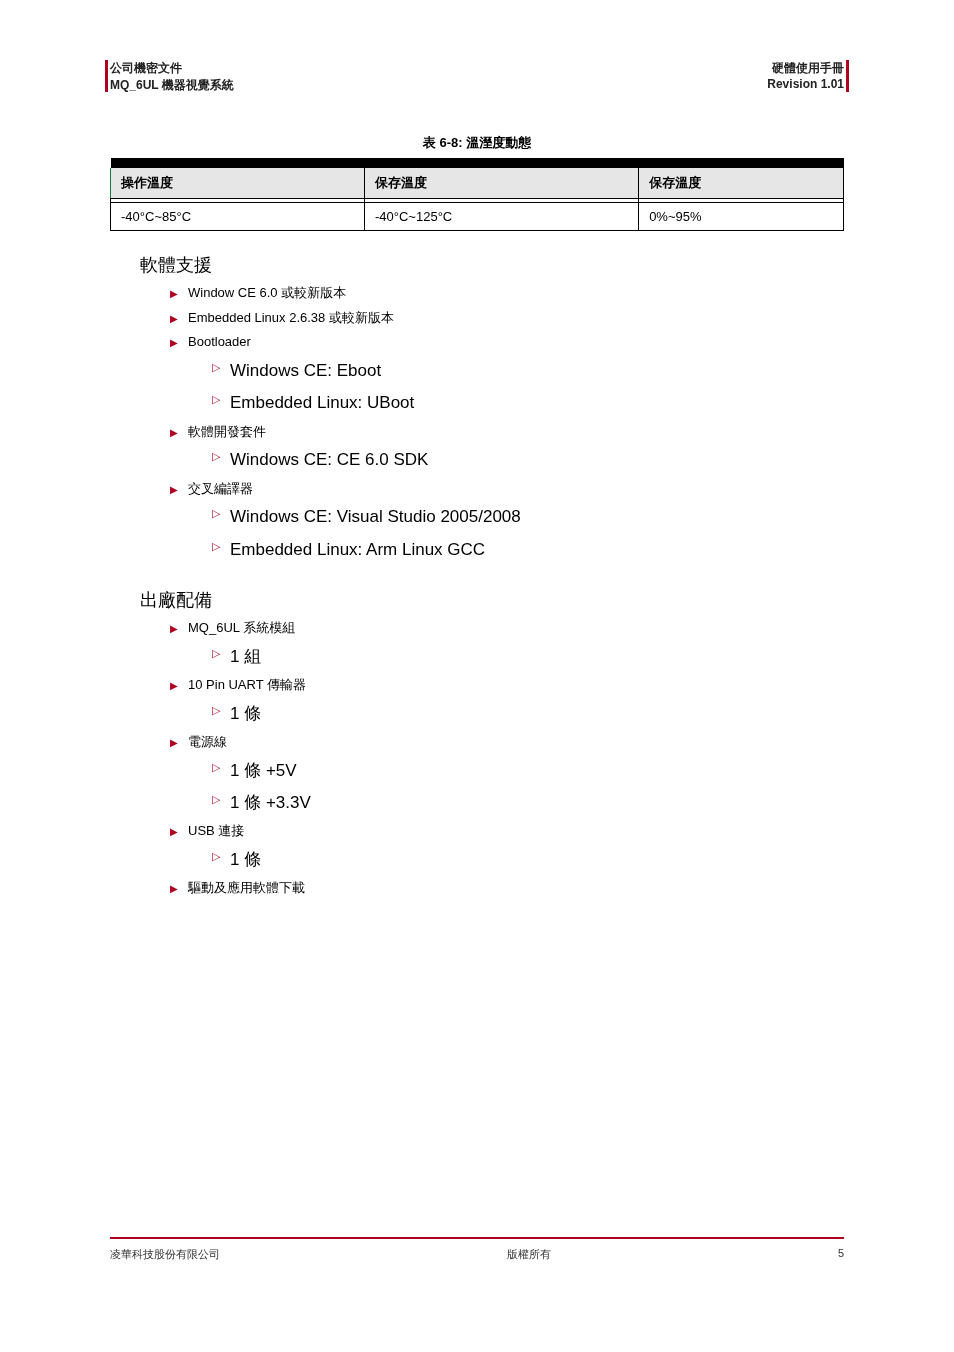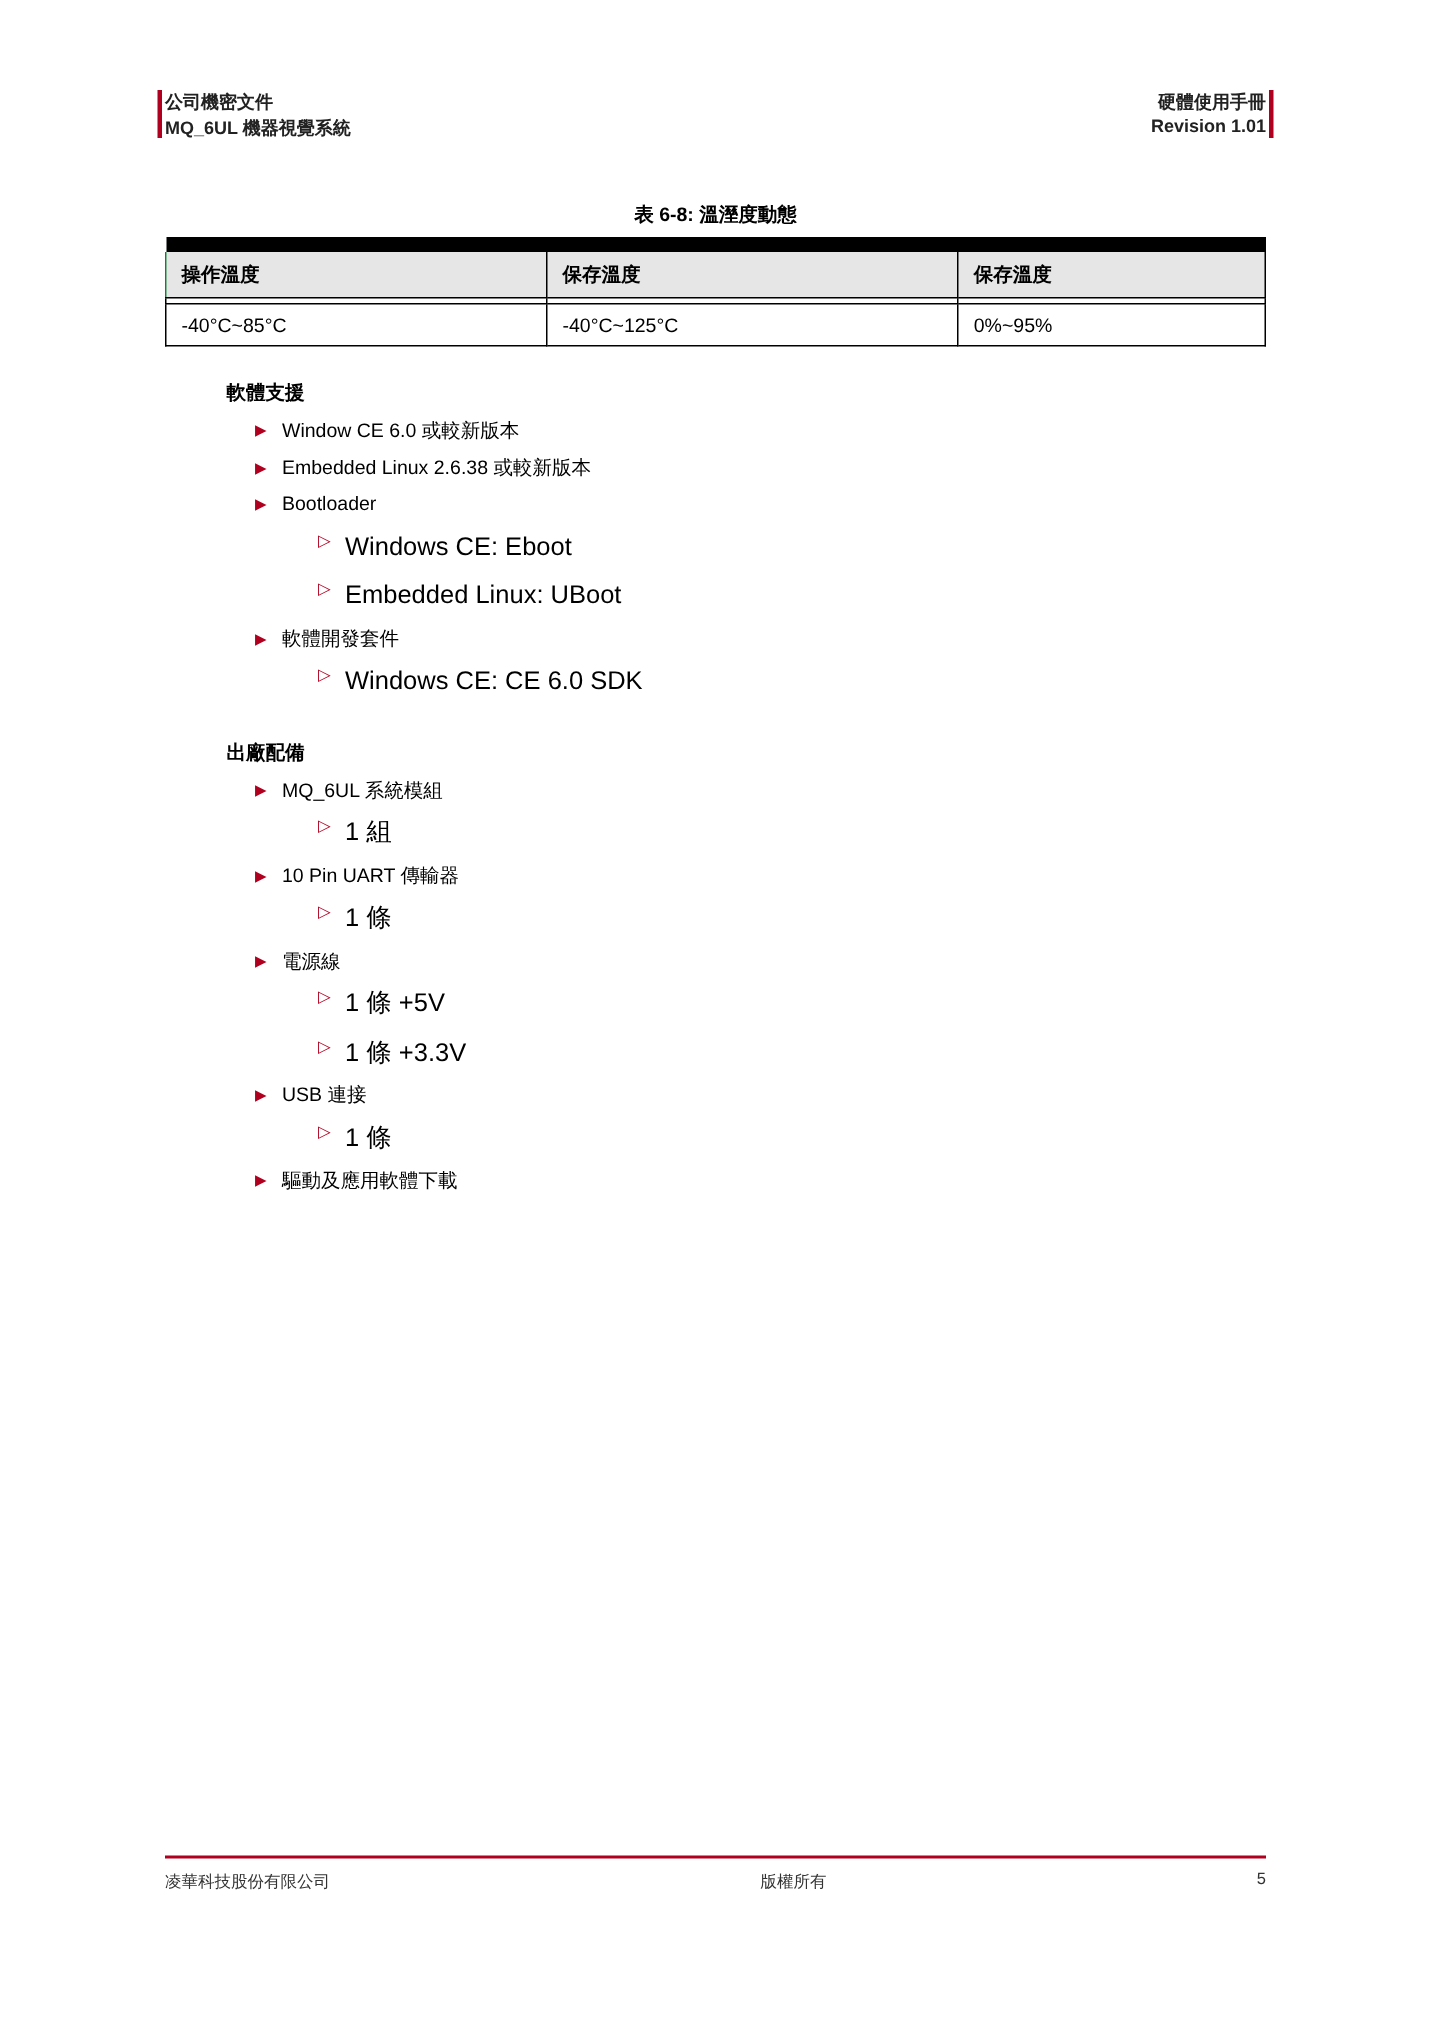--- a/index.html
+++ b/index.html
@@ -33,21 +33,21 @@
     border-left:1px solid #15803d; border-right:1px solid #000; border-bottom:1px solid #000;
   }
   table.spec thead tr.gap td {
     height:4px; padding:0; background:#fff;
     border-left:1px solid #000; border-right:1px solid #000; border-bottom:1px solid #000;
   }
   table.spec tbody td {
     padding:6px 10px; border:1px solid #000;
   }
   .group { margin-top:22px; }
-  .group-title { font-size:13px; font-weight:bold; margin-bottom:4px; margin-left:41px; }
+  .group-title { font-size:18px; font-weight:normal; margin-bottom:4px; margin-left:30px; }
   ul.l1 { list-style:none; margin-left:60px; }
   ul.l1 > li { font-size:13px; line-height:1.9; padding-left:18px; position:relative; }
   ul.l1 > li::before { content:"▶"; color:#b00020; font-size:10px; position:absolute; left:0; top:3px; }
   ul.l2 { list-style:none; margin-left:24px; }
   ul.l2 > li { font-size:17px; line-height:1.9; padding-left:18px; position:relative; }
   ul.l2 > li::before { content:"▷"; color:#b00020; font-size:11px; position:absolute; left:0; top:2px; }
   .footer {
     position:absolute; left:110px; bottom:90px; width:734px;
   }
   .footer-rule { height:2px; background:#b00020; margin-bottom:8px; }
@@ -105,20 +105,24 @@
         <ul class="l1">
           <li><span>Window CE 6.0 或較新版本</span></li>
           <li><span>Embedded Linux 2.6.38 或較新版本</span></li>
           <li><span>Bootloader</span><ul class="l2">
               <li><span>Windows CE: Eboot</span></li>
               <li><span>Embedded Linux: UBoot</span></li>
             </ul></li>
           <li><span>軟體開發套件</span><ul class="l2">
               <li><span>Windows CE: CE 6.0 SDK</span></li>
             </ul></li>
+          <li><span>交叉編譯器</span><ul class="l2">
+              <li><span>Windows CE: Visual Studio 2005/2008</span></li>
+              <li><span>Embedded Linux: Arm Linux GCC</span></li>
+            </ul></li>
         </ul>
       </div>
       <div class="group">
         <div class="group-title">出廠配備</div>
         <ul class="l1">
           <li><span>MQ_6UL 系統模組</span><ul class="l2">
               <li><span>1 組</span></li>
             </ul></li>
           <li><span>10 Pin UART 傳輸器</span><ul class="l2">
               <li><span>1 條</span></li>

